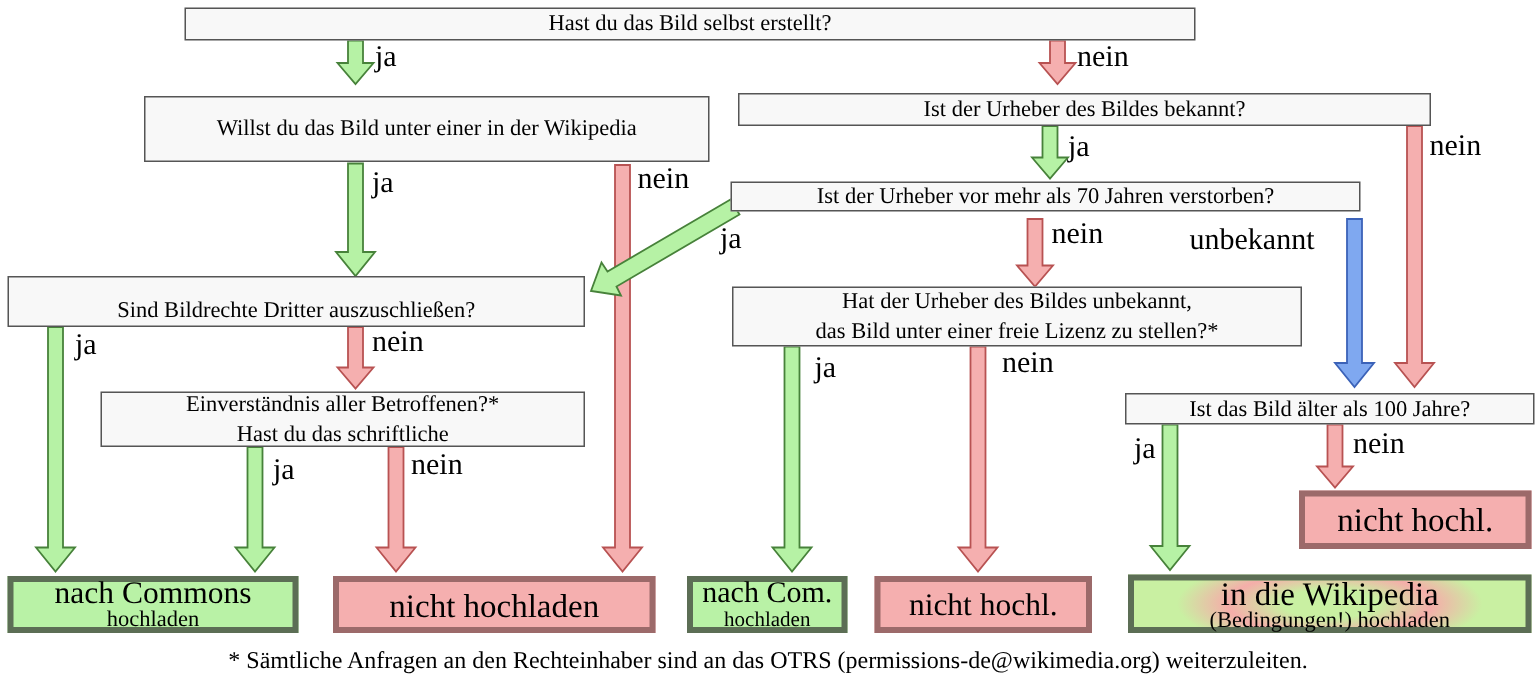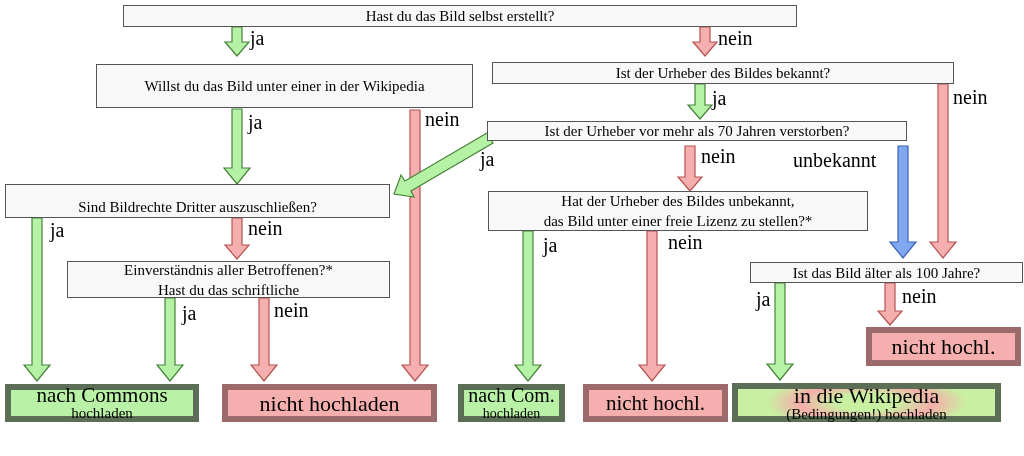--- a/index.html
+++ b/index.html
@@ -11,21 +11,21 @@
   .stage svg{position:absolute;left:0;top:0;}
   .g{fill:#b6f2a5;stroke:#47823a;stroke-width:1.2;}
   .r{fill:#f5afaf;stroke:#b85252;stroke-width:1.2;}
   .b{fill:#7fa8f0;stroke:#3b62b8;stroke-width:1.2;}
   .qbox{
     position:absolute;background:#f8f8f8;border:1px solid #555;
     display:flex;flex-direction:column;align-items:center;justify-content:center;
     font-size:15px;line-height:20px;text-align:center;box-sizing:border-box;
   }
   .rbox{
-    position:absolute;border:6px solid #a21caf;box-sizing:border-box;
+    position:absolute;border:4px solid #a21caf;box-sizing:border-box;
     display:flex;flex-direction:column;align-items:center;justify-content:center;
     text-align:center;
   }
   .rbox.green{background:#b9f2a6;border-color:#5c6e55;}
   .rbox.red{background:#f5afaf;border-color:#9c6a6a;}
   .rbox.mixed{
     background-color:#c9f0a2;
     background-image:radial-gradient(ellipse 50% 130% at 50% 50%,
       rgba(247,170,170,0) 24%, rgba(247,170,170,0.95) 52%, rgba(247,170,170,0) 78%);
     border-color:#5c6e55;
@@ -127,19 +127,20 @@
 
   <div class="rbox green" style="left:458px;top:384px;width:107px;height:38px;">
     <span class="rmain" style="font-size:20px;line-height:21px;">nach Com.</span>
     <span class="rsub" style="font-size:14px;">hochladen</span>
   </div>
 
   <div class="rbox red" style="left:583px;top:384px;width:145px;height:38px;">
     <span class="rmain" style="font-size:21px;">nicht hochl.</span>
   </div>
 
-  <div class="rbox mixed" style="left:732px;top:383px;width:269px;height:39px;">
+  <div class="rbox mixed" style="left:752px;top:383px;width:269px;height:39px;">
     <span class="rmain">in die Wikipedia</span>
     <span class="rsub">(Bedingungen!) hochladen</span>
   </div>
 
+  <div class="foot">* Sämtliche Anfragen an den Rechteinhaber sind an das OTRS (permissions-de@wikimedia.org) weiterzuleiten.</div>
 
 </div>
 
 </body></html>

